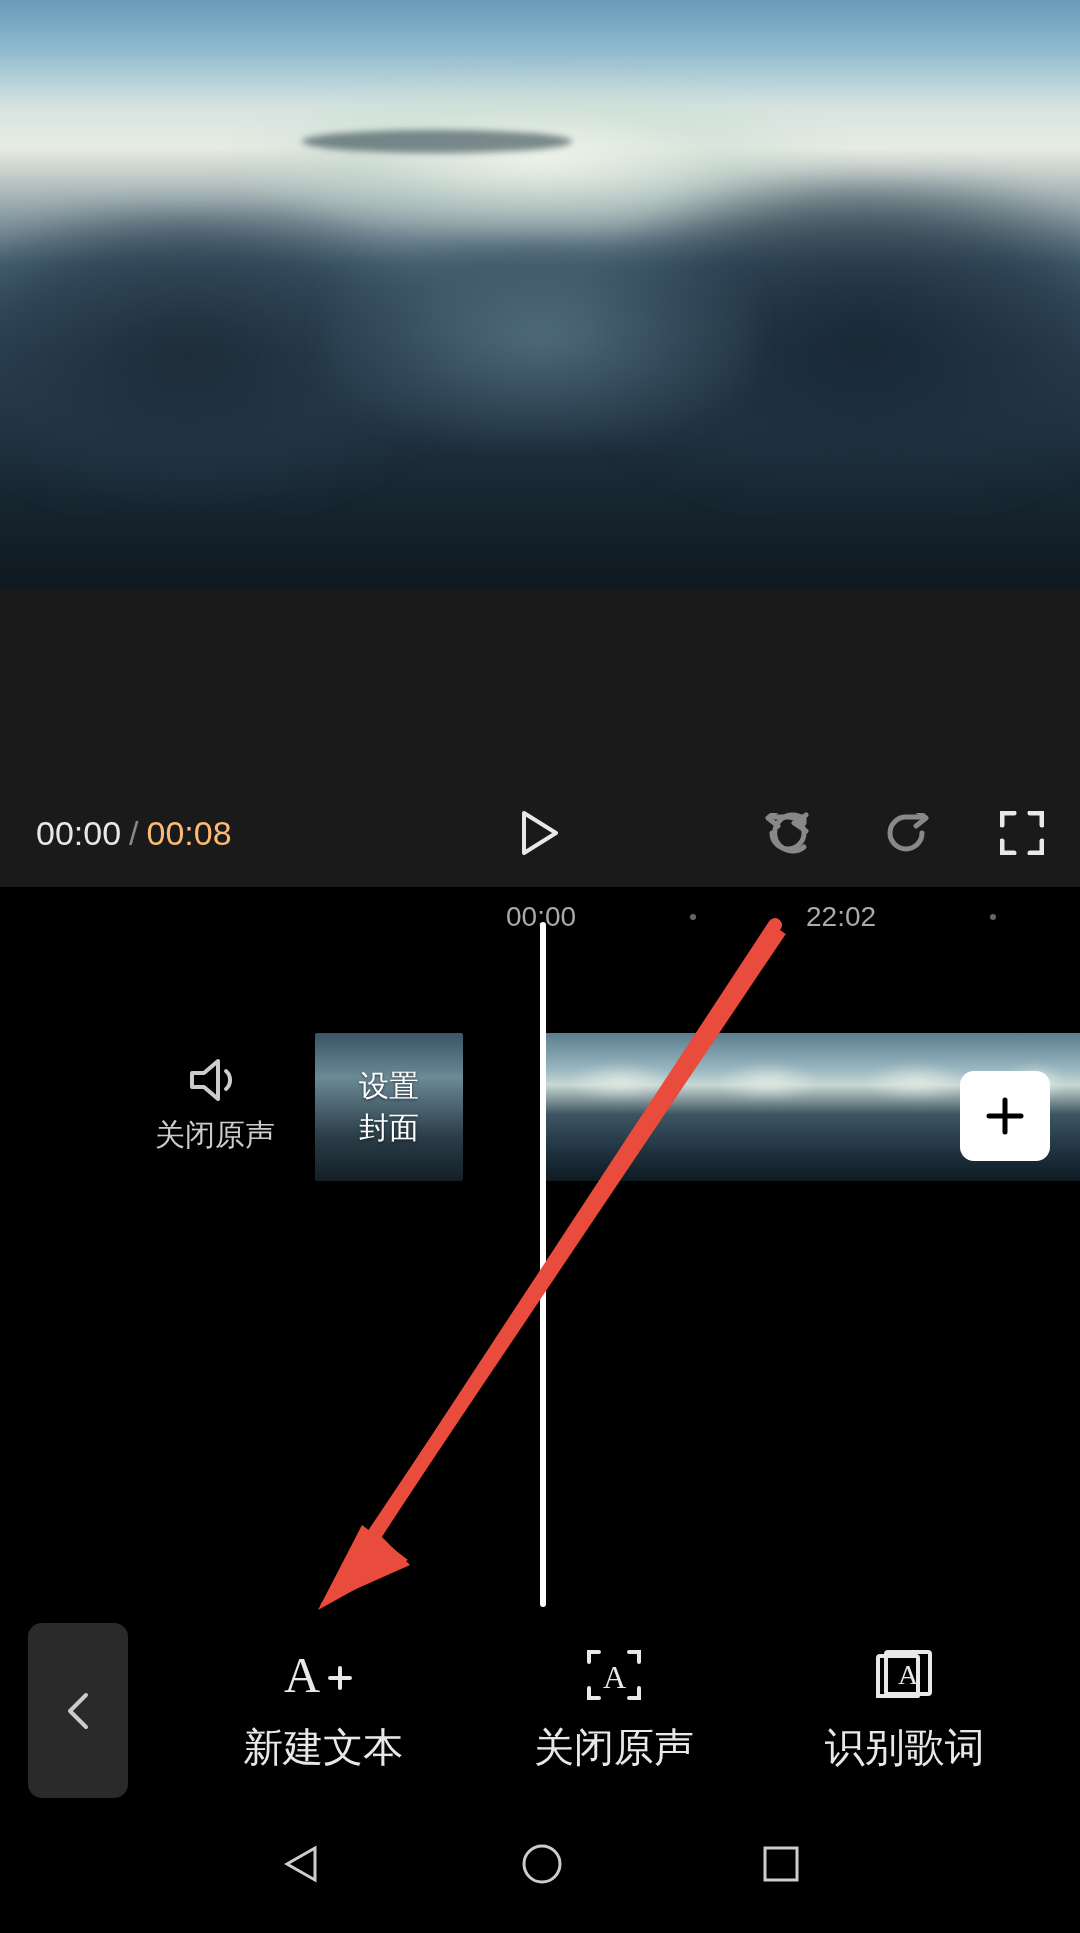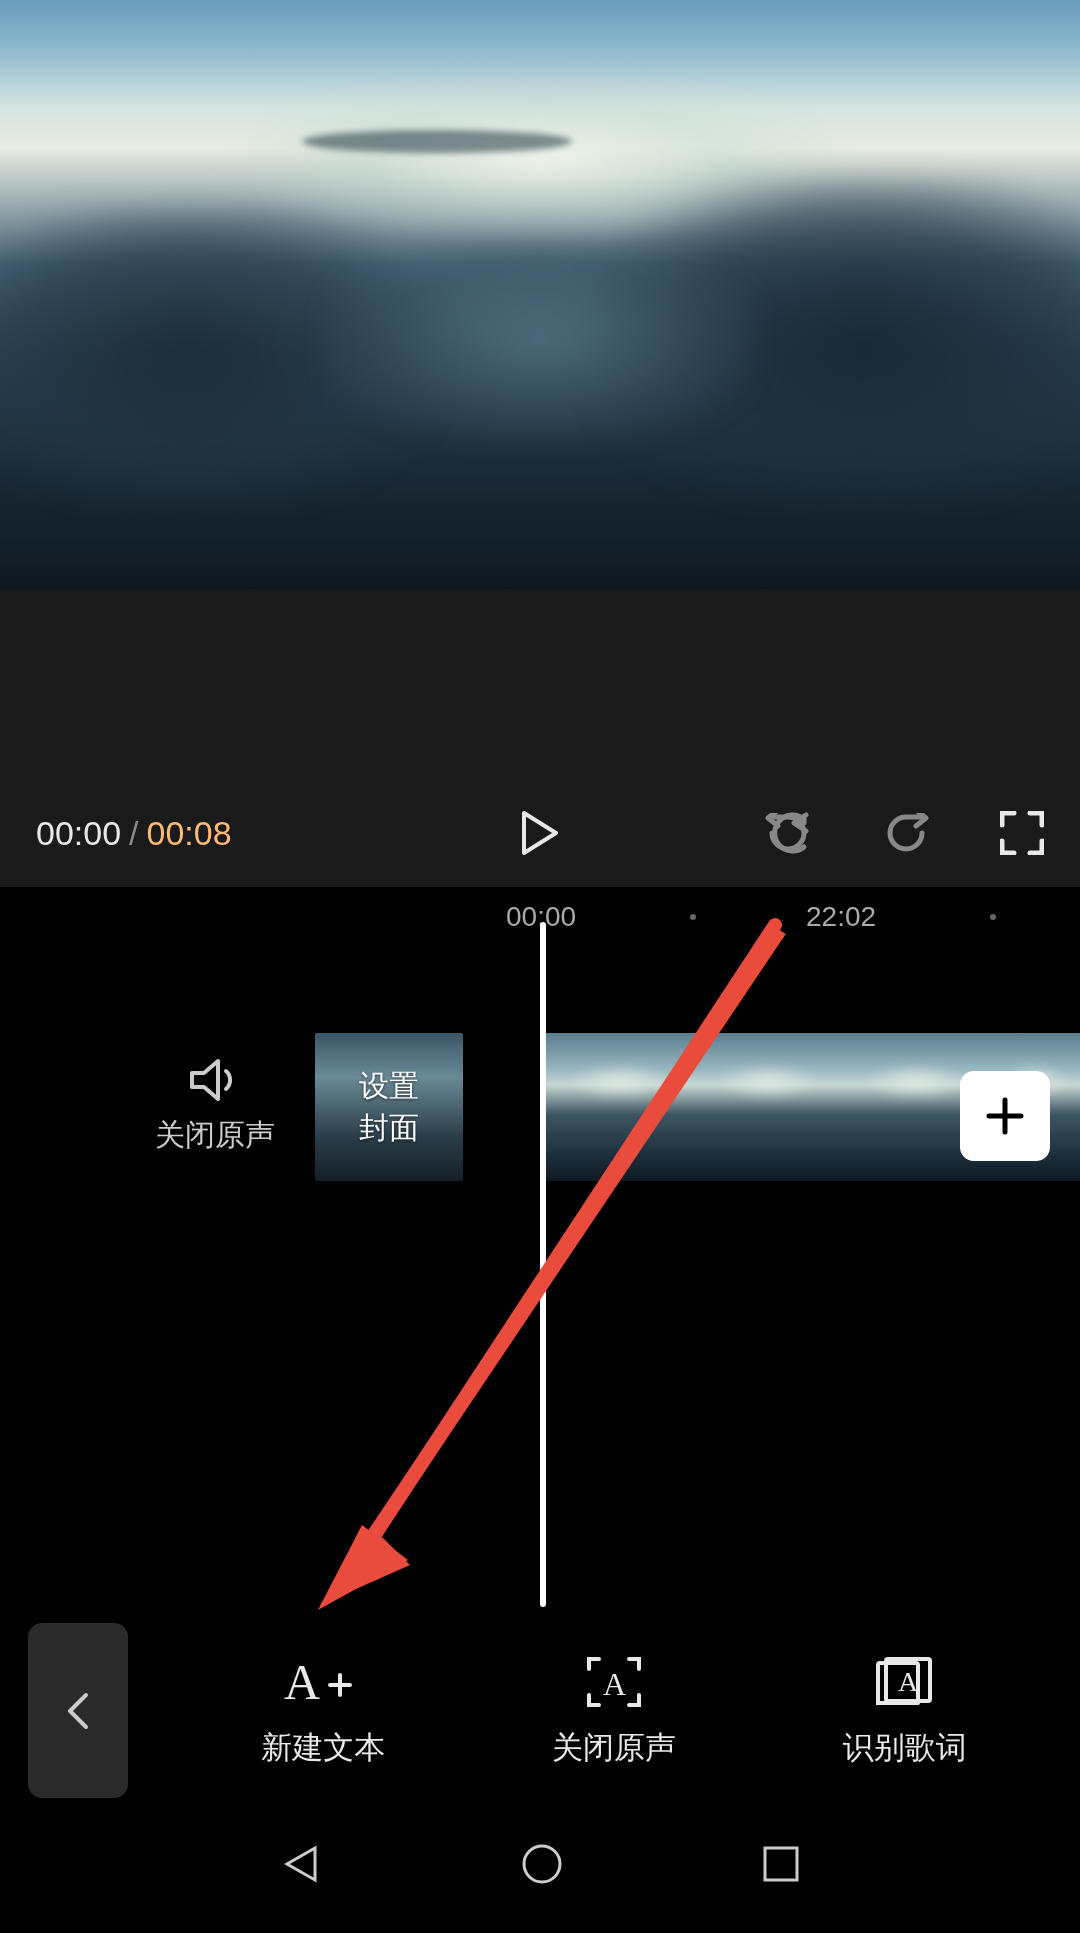--- a/index.html
+++ b/index.html
@@ -285,21 +285,21 @@
       align-items: center;
       gap: 16px;
     }
     .tool-icon {
       height: 58px;
       display: flex;
       align-items: center;
       justify-content: center;
     }
     .tool-label {
-      font-size: 31px;
+      font-size: 40px;
       color: #e8e8e8;
       font-family: Liberation Mono, monospace;
     }
     
     
     .sys-nav {
       position: absolute;
       bottom: 0;
       left: 0;
       width: 100%;

